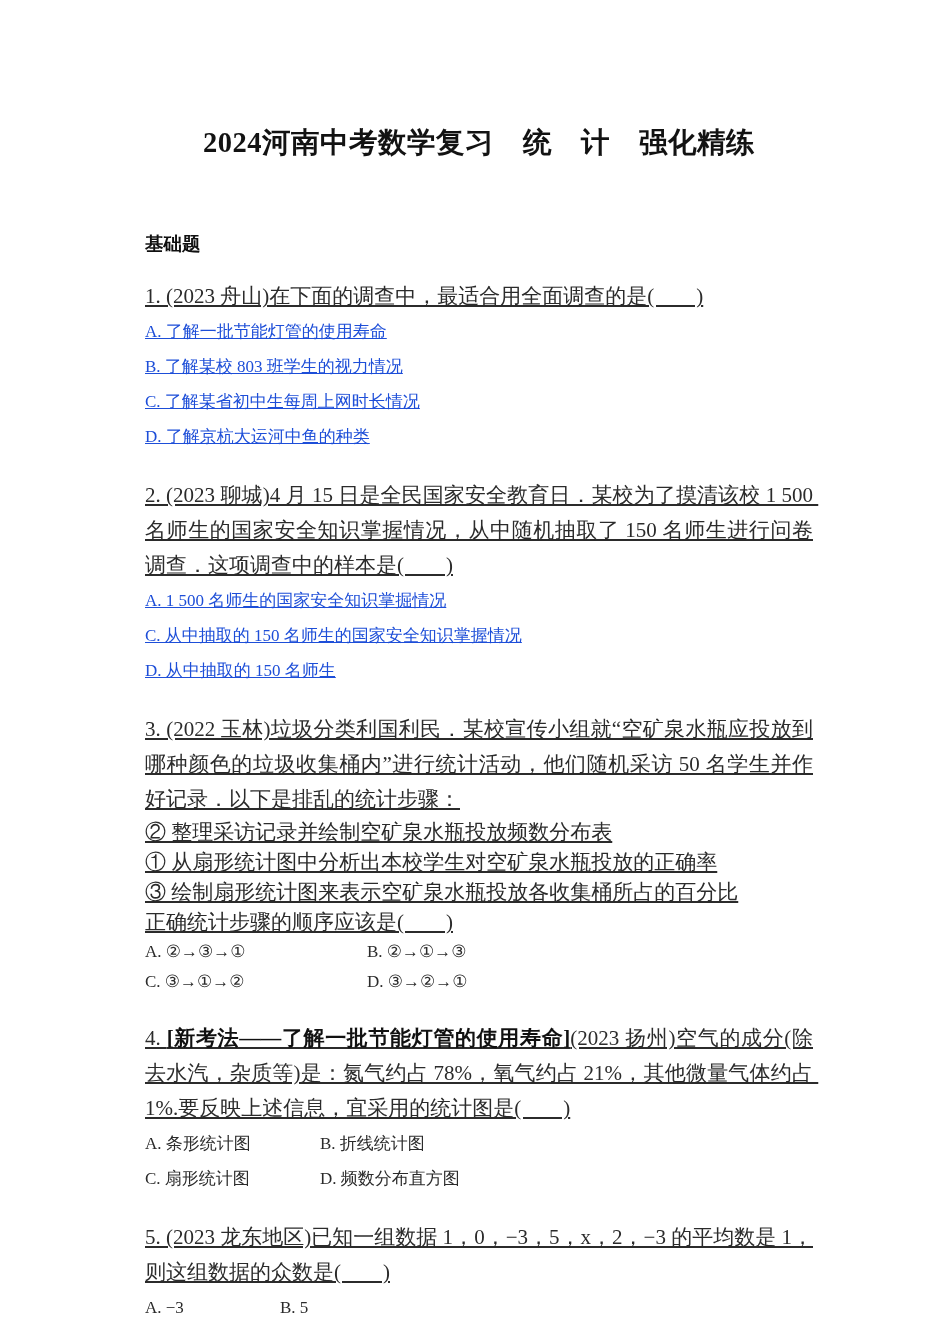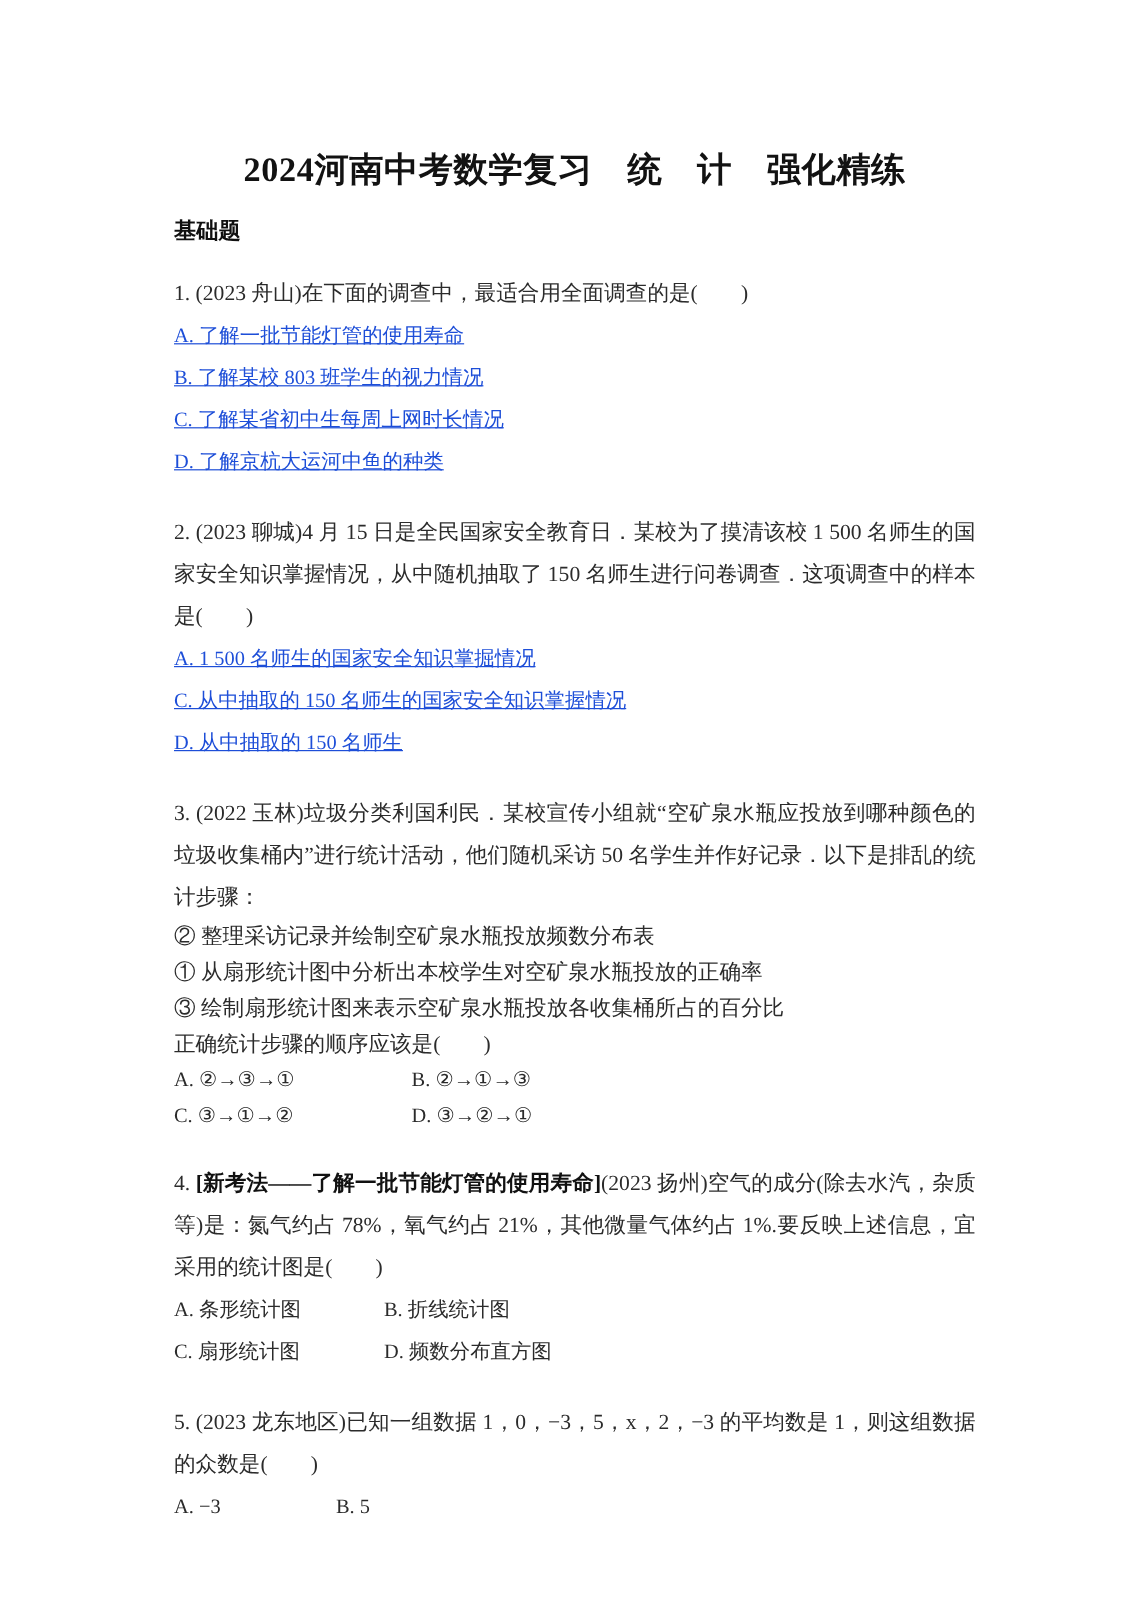--- a/index.html
+++ b/index.html
@@ -42,38 +42,39 @@
     line-height: 1.2;
     color: #121212;
     white-space: pre;
   }
 
   
   .section-heading {
     font-family: "Liberation Sans", "DejaVu Sans", sans-serif;
     font-size: 18.5px;
     font-weight: 700;
-    margin-top: 20px;
+    margin-top: 72px;
     margin-bottom: 0;
     line-height: 1.25;
     color: #101010;
   }
 
   
   .question {
     margin-top: 24px;
   }
   .q-line {
-    font-size: 18px;
+    font-size: 21px;
     line-height: 35px;
     color: #2b2b2b;
     text-align: justify;
     text-justify: inter-ideograph;
     white-space: pre-wrap;
     word-break: break-all;
+    text-decoration: underline;
   }
   .q-line.stem {
     margin-bottom: 0;
   }
   
   .q-line.tight {
     line-height: 30px;
   }
   .q-opt {
     font-size: 17px;
@@ -84,21 +85,21 @@
   }
 
   
   .opt-row {
     display: flex;
     font-size: 17px;
     line-height: 35px;
     color: #2b2b2b;
     white-space: pre;
   }
-  .opt-row.tight { line-height: 30px; }
+  .opt-row.tight { line-height: 30px; gap: 24px; }
   .opt-row .col-a { width: 175px; flex: 0 0 175px; }
   .opt-row .col-b { flex: 0 0 auto; }
 
   .opt-row.wide .col-a { width: 198px; flex: 0 0 198px; }
   .opt-row.narrow .col-a { width: 135px; flex: 0 0 135px; }
 
   strong.em {
     font-weight: 700;
     color: #111111;
   }

